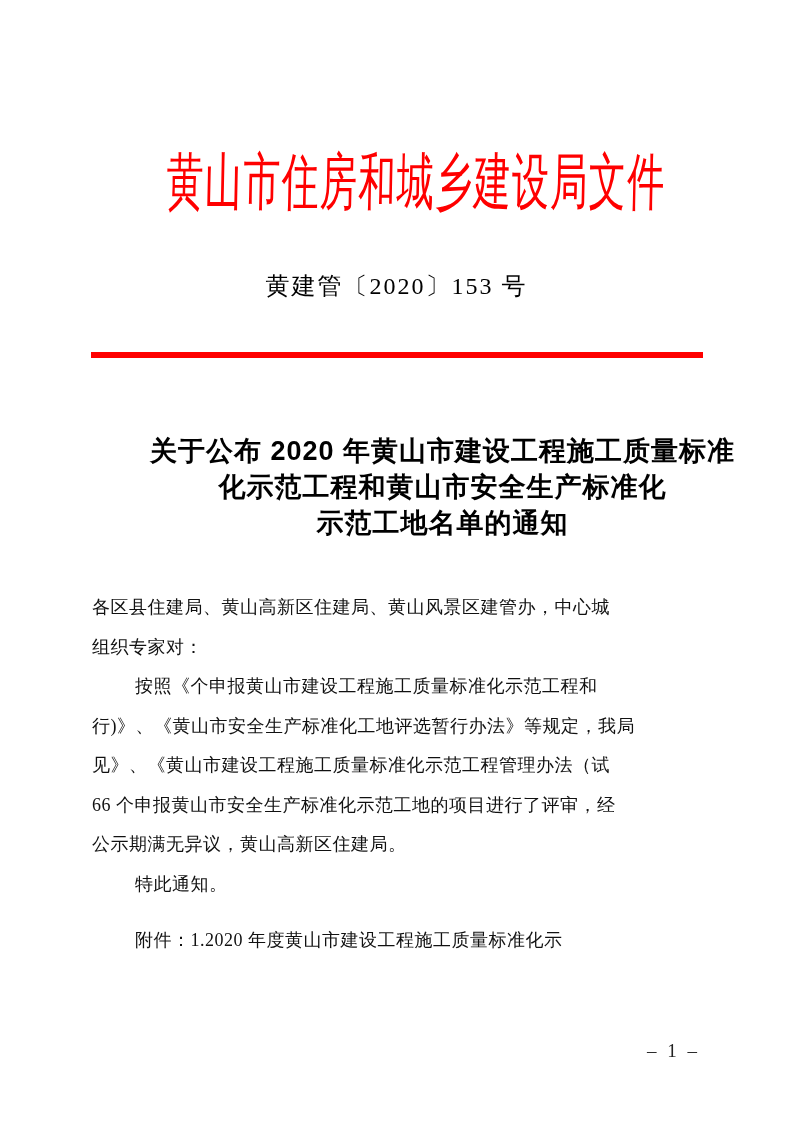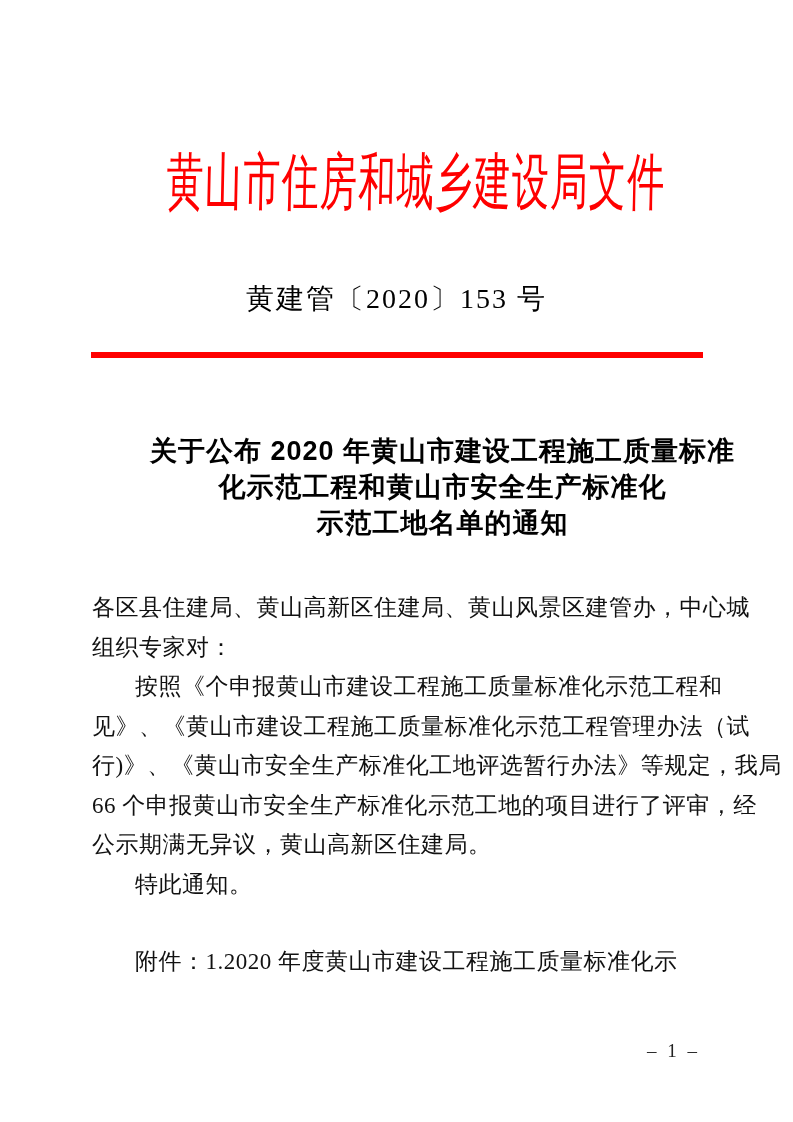--- a/index.html
+++ b/index.html
@@ -31,25 +31,25 @@
     line-height: 88px;
     color: #ff0000;
     white-space: nowrap;
     transform: scaleX(0.6) skewX(-2deg);
     transform-origin: 50% 50%;
     letter-spacing: 2px;
   }
   
   .doc-number {
     position: absolute;
-    top: 284px;
+    top: 271px;
     left: 0;
     width: 100%;
     text-align: center;
-    font-size: 28px;
+    font-size: 24px;
     line-height: 30px;
     color: #000000;
     letter-spacing: 2px;
   }
   
   .red-rule {
     position: absolute;
     top: 352px;
     left: 91px;
     width: 612px;
@@ -70,35 +70,35 @@
     color: #000000;
     letter-spacing: 1px;
     padding-left: 46px;
   }
   
   .doc-body {
     position: absolute;
     top: 588px;
     left: 92px;
     width: 612px;
-    font-size: 23px;
+    font-size: 18px;
     line-height: 39.5px;
     color: #111111;
     letter-spacing: 0.5px;
   }
   .doc-body p {
     margin: 0;
     padding: 0;
     white-space: nowrap;
   }
   .doc-body p.indent {
     text-indent: 43px;
   }
   .doc-body p.attachment {
-    margin-top: 38px;
+    margin-top: 17px;
   }
   
   .page-number {
     position: absolute;
     top: 1038px;
     right: 93px;
     font-size: 19px;
     line-height: 26px;
     color: #222222;
     letter-spacing: 3px;
@@ -120,22 +120,22 @@
   <div class="doc-title">
     <div>关于公布 2020 年黄山市建设工程施工质量标准</div>
     <div>化示范工程和黄山市安全生产标准化</div>
     <div>示范工地名单的通知</div>
   </div>
 
   <div class="doc-body">
     <p>各区县住建局、黄山高新区住建局、黄山风景区建管办，中心城</p>
     <p>组织专家对：</p>
     <p class="indent">按照《个申报黄山市建设工程施工质量标准化示范工程和</p>
+    <p>行)》、《黄山市安全生产标准化工地评选暂行办法》等规定，我局</p>
     <p>见》、《黄山市建设工程施工质量标准化示范工程管理办法（试</p>
-    <p>行)》、《黄山市安全生产标准化工地评选暂行办法》等规定，我局</p>
     <p>66 个申报黄山市安全生产标准化示范工地的项目进行了评审，经</p>
     <p>公示期满无异议，黄山高新区住建局。</p>
     <p class="indent">特此通知。</p>
     <p class="indent attachment">附件：1.2020 年度黄山市建设工程施工质量标准化示</p>
   </div>
 
   <div class="page-number">– 1 –</div>
 
 </div>
 

